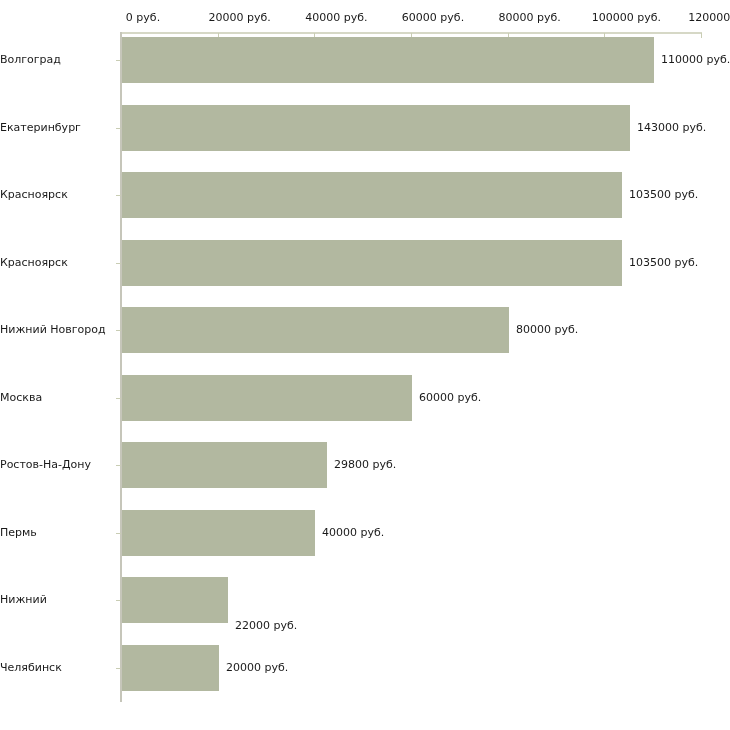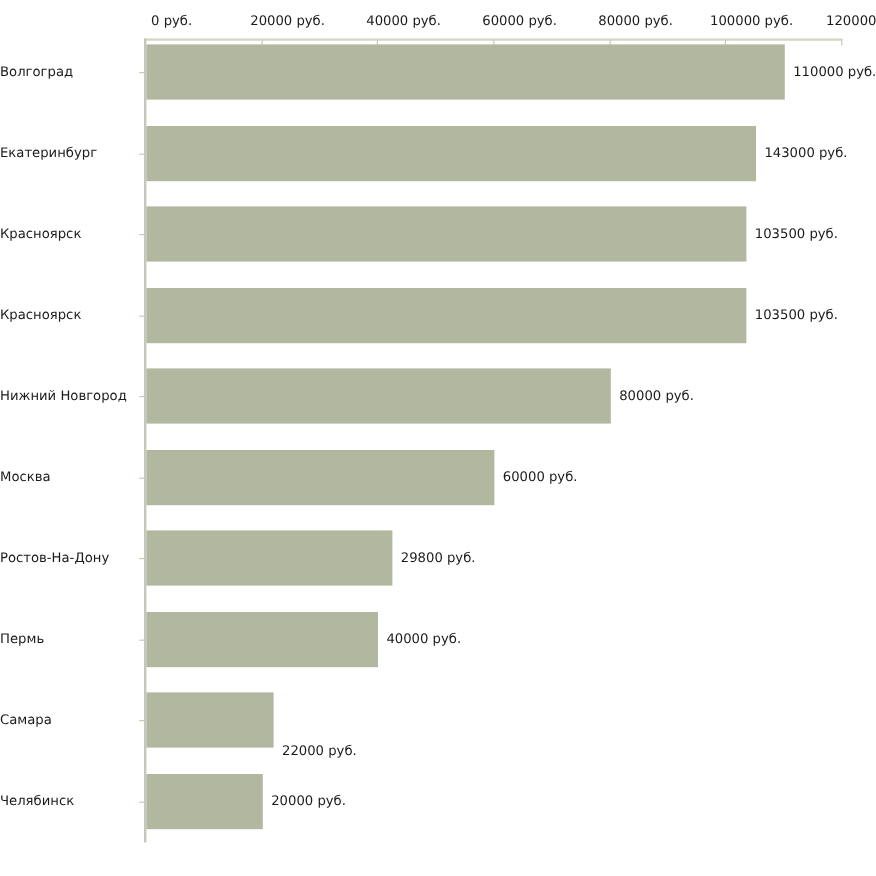--- a/index.html
+++ b/index.html
@@ -107,21 +107,21 @@
       <div class="bar" style="left: 122px; top: 374.5px; width: 290px; height: 46px; background: rgb(178, 184, 160);"></div>
       <div class="value-label" style="left: 419px; top: 389.5px;">60000 руб.</div>
       <div class="row-label" style="top: 457px;">Ростов-На-Дону</div>
       <div class="row-tick" style="left: 116px; top: 465px; background: rgb(201, 205, 180);"></div>
       <div class="bar" style="left: 122px; top: 442px; width: 205px; height: 46px; background: rgb(178, 184, 160);"></div>
       <div class="value-label" style="left: 334px; top: 457px;">29800 руб.</div>
       <div class="row-label" style="top: 524.5px;">Пермь</div>
       <div class="row-tick" style="left: 116px; top: 532.5px; background: rgb(201, 205, 180);"></div>
       <div class="bar" style="left: 122px; top: 509.5px; width: 193px; height: 46px; background: rgb(178, 184, 160);"></div>
       <div class="value-label" style="left: 322px; top: 524.5px;">40000 руб.</div>
-      <div class="row-label" style="top: 592px;">Самара</div>
+      <div class="row-label" style="top: 592px;">Нижний</div>
       <div class="row-tick" style="left: 116px; top: 600px; background: rgb(201, 205, 180);"></div>
       <div class="bar" style="left: 122px; top: 577px; width: 106px; height: 46px; background: rgb(178, 184, 160);"></div>
       <div class="value-label" style="left: 235px; top: 618px;">22000 руб.</div>
       <div class="row-label" style="top: 659.5px;">Челябинск</div>
       <div class="row-tick" style="left: 116px; top: 667.5px; background: rgb(201, 205, 180);"></div>
       <div class="bar" style="left: 122px; top: 644.5px; width: 97px; height: 46px; background: rgb(178, 184, 160);"></div>
       <div class="value-label" style="left: 226px; top: 659.5px;">20000 руб.</div>
     </div>
 </div>
 

